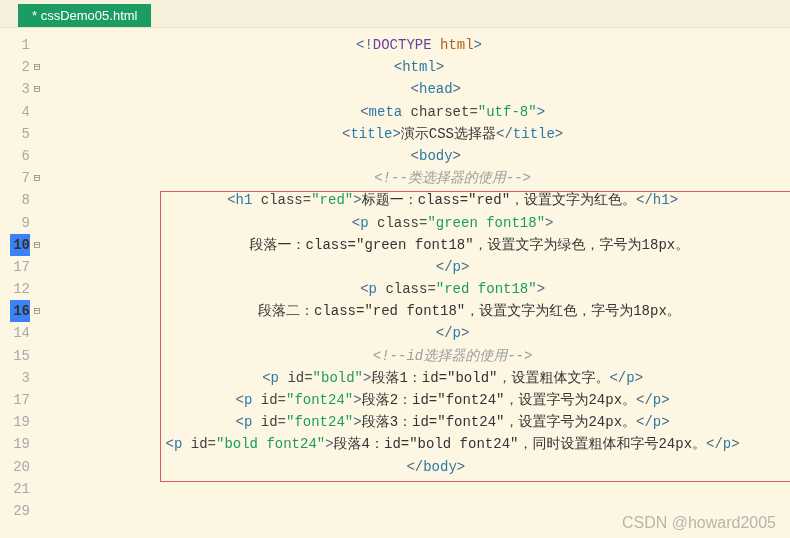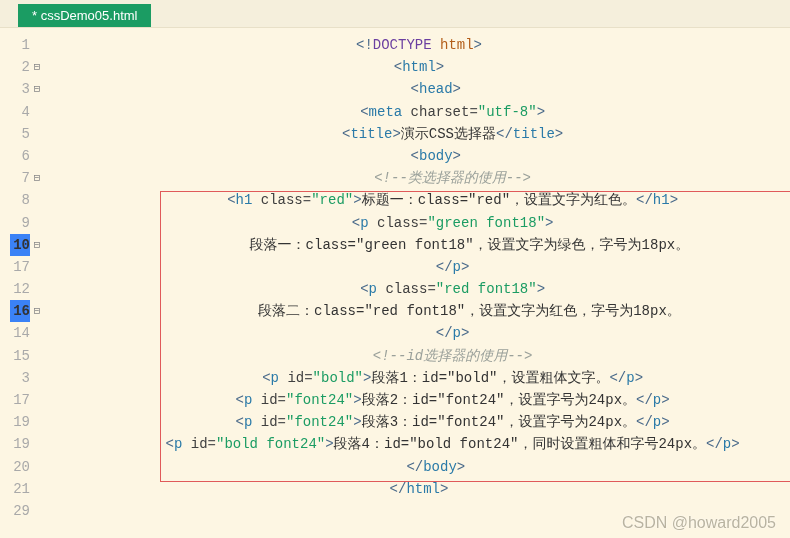--- a/index.html
+++ b/index.html
@@ -202,18 +202,17 @@
       <div class="cline"><span>        </span><span class="t-ang">&lt;/</span><span class="t-tag">p</span><span class="t-ang">&gt;</span></div>
       <div class="cline"><span>        </span><span class="t-ang">&lt;</span><span class="t-tag">p</span> <span class="t-attr">class</span><span class="t-eq">=</span><span class="t-str">"</span><span class="t-str">red font18</span><span class="t-str">"</span><span class="t-ang">&gt;</span></div>
       <div class="cline"><span>            </span><span class="t-txt">段落二：class="red font18"，设置文字为红色，字号为18px。</span></div>
       <div class="cline"><span>        </span><span class="t-ang">&lt;/</span><span class="t-tag">p</span><span class="t-ang">&gt;</span></div>
       <div class="cline"><span>        </span><span class="t-comm">&lt;!--id选择器的使用--&gt;</span></div>
       <div class="cline"><span>        </span><span class="t-ang">&lt;</span><span class="t-tag">p</span> <span class="t-attr">id</span><span class="t-eq">=</span><span class="t-str">"</span><span class="t-str">bold</span><span class="t-str">"</span><span class="t-ang">&gt;</span><span class="t-txt">段落1：id="bold"，设置粗体文字。</span><span class="t-ang">&lt;/</span><span class="t-tag">p</span><span class="t-ang">&gt;</span></div>
       <div class="cline"><span>        </span><span class="t-ang">&lt;</span><span class="t-tag">p</span> <span class="t-attr">id</span><span class="t-eq">=</span><span class="t-str">"</span><span class="t-str">font24</span><span class="t-str">"</span><span class="t-ang">&gt;</span><span class="t-txt">段落2：id="font24"，设置字号为24px。</span><span class="t-ang">&lt;/</span><span class="t-tag">p</span><span class="t-ang">&gt;</span></div>
       <div class="cline"><span>        </span><span class="t-ang">&lt;</span><span class="t-tag">p</span> <span class="t-attr">id</span><span class="t-eq">=</span><span class="t-str">"</span><span class="t-str">font24</span><span class="t-str">"</span><span class="t-ang">&gt;</span><span class="t-txt">段落3：id="font24"，设置字号为24px。</span><span class="t-ang">&lt;/</span><span class="t-tag">p</span><span class="t-ang">&gt;</span></div>
       <div class="cline"><span>        </span><span class="t-ang">&lt;</span><span class="t-tag">p</span> <span class="t-attr">id</span><span class="t-eq">=</span><span class="t-str">"</span><span class="t-str">bold font24</span><span class="t-str">"</span><span class="t-ang">&gt;</span><span class="t-txt">段落4：id="bold font24"，同时设置粗体和字号24px。</span><span class="t-ang">&lt;/</span><span class="t-tag">p</span><span class="t-ang">&gt;</span></div>
       <div class="cline"><span>    </span><span class="t-ang">&lt;/</span><span class="t-tag">body</span><span class="t-ang">&gt;</span></div>
-      <div class="cline"><span class="t-ang">&lt;/</span><span class="t-tag">html</span><span class="t-ang">&gt;</span></div>
     </div>
   </div>
 </div>
 
 <div class="watermark">CSDN @howard2005</div>
 
 </body></html>

